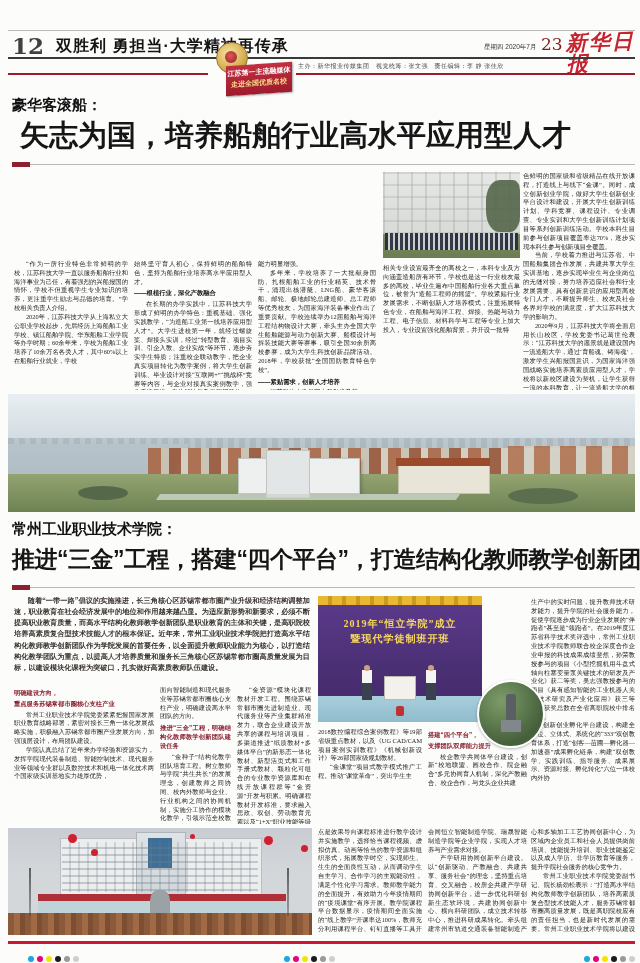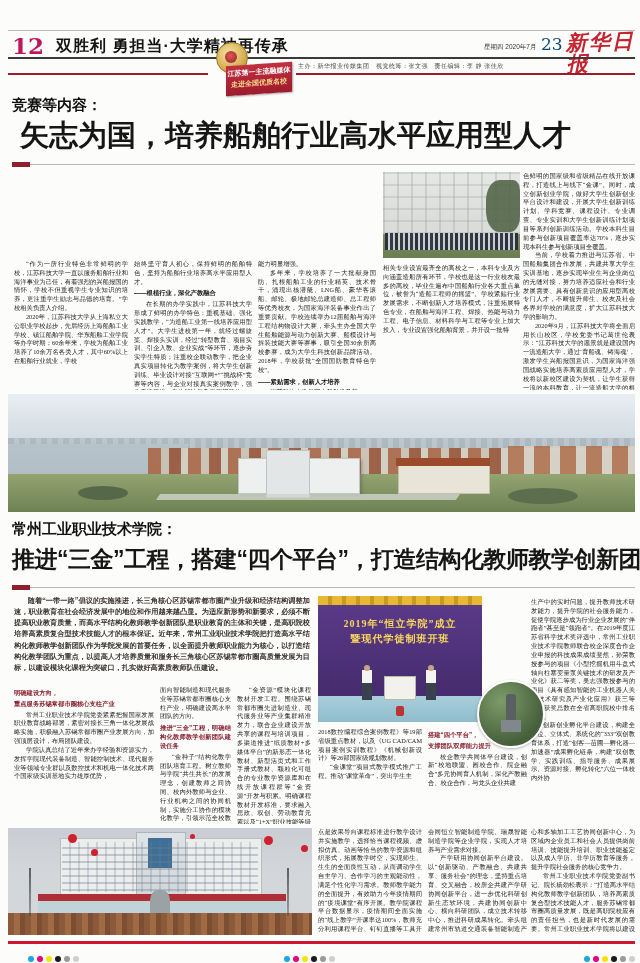--- a/index.html
+++ b/index.html
@@ -16,24 +16,24 @@
   .subhead-red{color:#8a2332;}
   .kicker{position:absolute;font:bold 15px/1 "Liberation Serif",serif;color:#111;}
   .headline{position:absolute;font-family:Liberation Sans, sans-serif;font-weight:bold;
             color:#161616;white-space:nowrap;}
   .intro{position:absolute;font:bold 7.2px/1.55 "Liberation Serif",serif;color:#3a3430;
          text-align:justify;overflow:hidden;}
   .intro p{margin:0;text-indent:1.9em;}
   .reddash{position:absolute;width:18px;height:5px;background:#8e1f2f;}
   .ph{position:absolute;overflow:hidden;}
   
-  .pagenum{position:absolute;font:bold 23px/1 "DejaVu Serif",serif;color:#be185d;}
+  .pagenum{position:absolute;font:bold 23px/1 "DejaVu Serif",serif;color:#404040;}
   .slogan{position:absolute;font:bold 16px/1 "Liberation Sans",sans-serif;color:#141414;letter-spacing:1px;}
   .datesmall{position:absolute;font:6.5px/1.2 "Liberation Sans",sans-serif;color:#333;}
-  .dateday{position:absolute;font:17px/1 "DejaVu Serif",serif;color:#0c4a6e;}
+  .dateday{position:absolute;font:17px/1 "DejaVu Serif",serif;color:#7f1d1d;}
   .paperlogo{position:absolute;font:bold italic 21px/1 "DejaVu Serif",serif;color:#c5232e;
              letter-spacing:2px;transform:rotate(-2deg);}
   .credits{position:absolute;font:6px/1.2 "Liberation Sans",sans-serif;color:#444;letter-spacing:.5px;}
   .redline{position:absolute;height:2px;background:#9e1b2e;}
   
   .medal{position:absolute;width:30px;height:30px;border-radius:50%;
          background:radial-gradient(circle at 40% 35%, #f6e3a1, #d9b257 55%, #a9802e);
          border:1px solid #9c7526;}
   .medal-core{position:absolute;left:8px;top:8px;width:12px;height:12px;border-radius:50%;
          background:radial-gradient(circle at 45% 40%, #e05a4e, #8e1f2f);}
@@ -66,21 +66,21 @@
     <div class="ribbon" style="left:14px;top:24px;width:66px;height:28px;">
       <div>江苏第一主流融媒体</div>
       <div class="l2">走进全国优质名校</div>
     </div>
   </div>
 
   <div class="credits" style="left:298px;top:63px;">主办：新华报业传媒集团　视觉统筹：张文强　责任编辑：李 静 张佳欣</div>
   <div class="redline" style="left:8px;top:73px;width:200px;"></div>
   <div class="redline" style="left:296px;top:73px;width:339px;"></div>
 
-  <div class="kicker" style="left:12px;top:98px;">竞赛等内容：</div>
+  <div class="kicker" style="left:12px;top:98px;">豪华客滚船：</div>
   <div class="headline" style="left:20px;top:116px;font-size:29px;">矢志为国，培养船舶行业高水平应用型人才</div>
 
   <div class="reddash" style="left:12px;top:162px;"></div>
   <div class="hline" style="left:30px;top:164px;width:605px;"></div>
 
 
   <div class="ph" style="left:383px;top:172px;width:137px;height:86px;background:linear-gradient(#e6e8e5,#d9dcd8 60%);">
     <div class="ppart" style="left:0;top:0;width:100%;height:62px;background:
       repeating-linear-gradient(90deg, rgba(160,165,160,.35) 0 2px, transparent 2px 14px),
       repeating-linear-gradient(180deg, rgba(160,165,160,.3) 0 2px, transparent 2px 12px);"></div>

